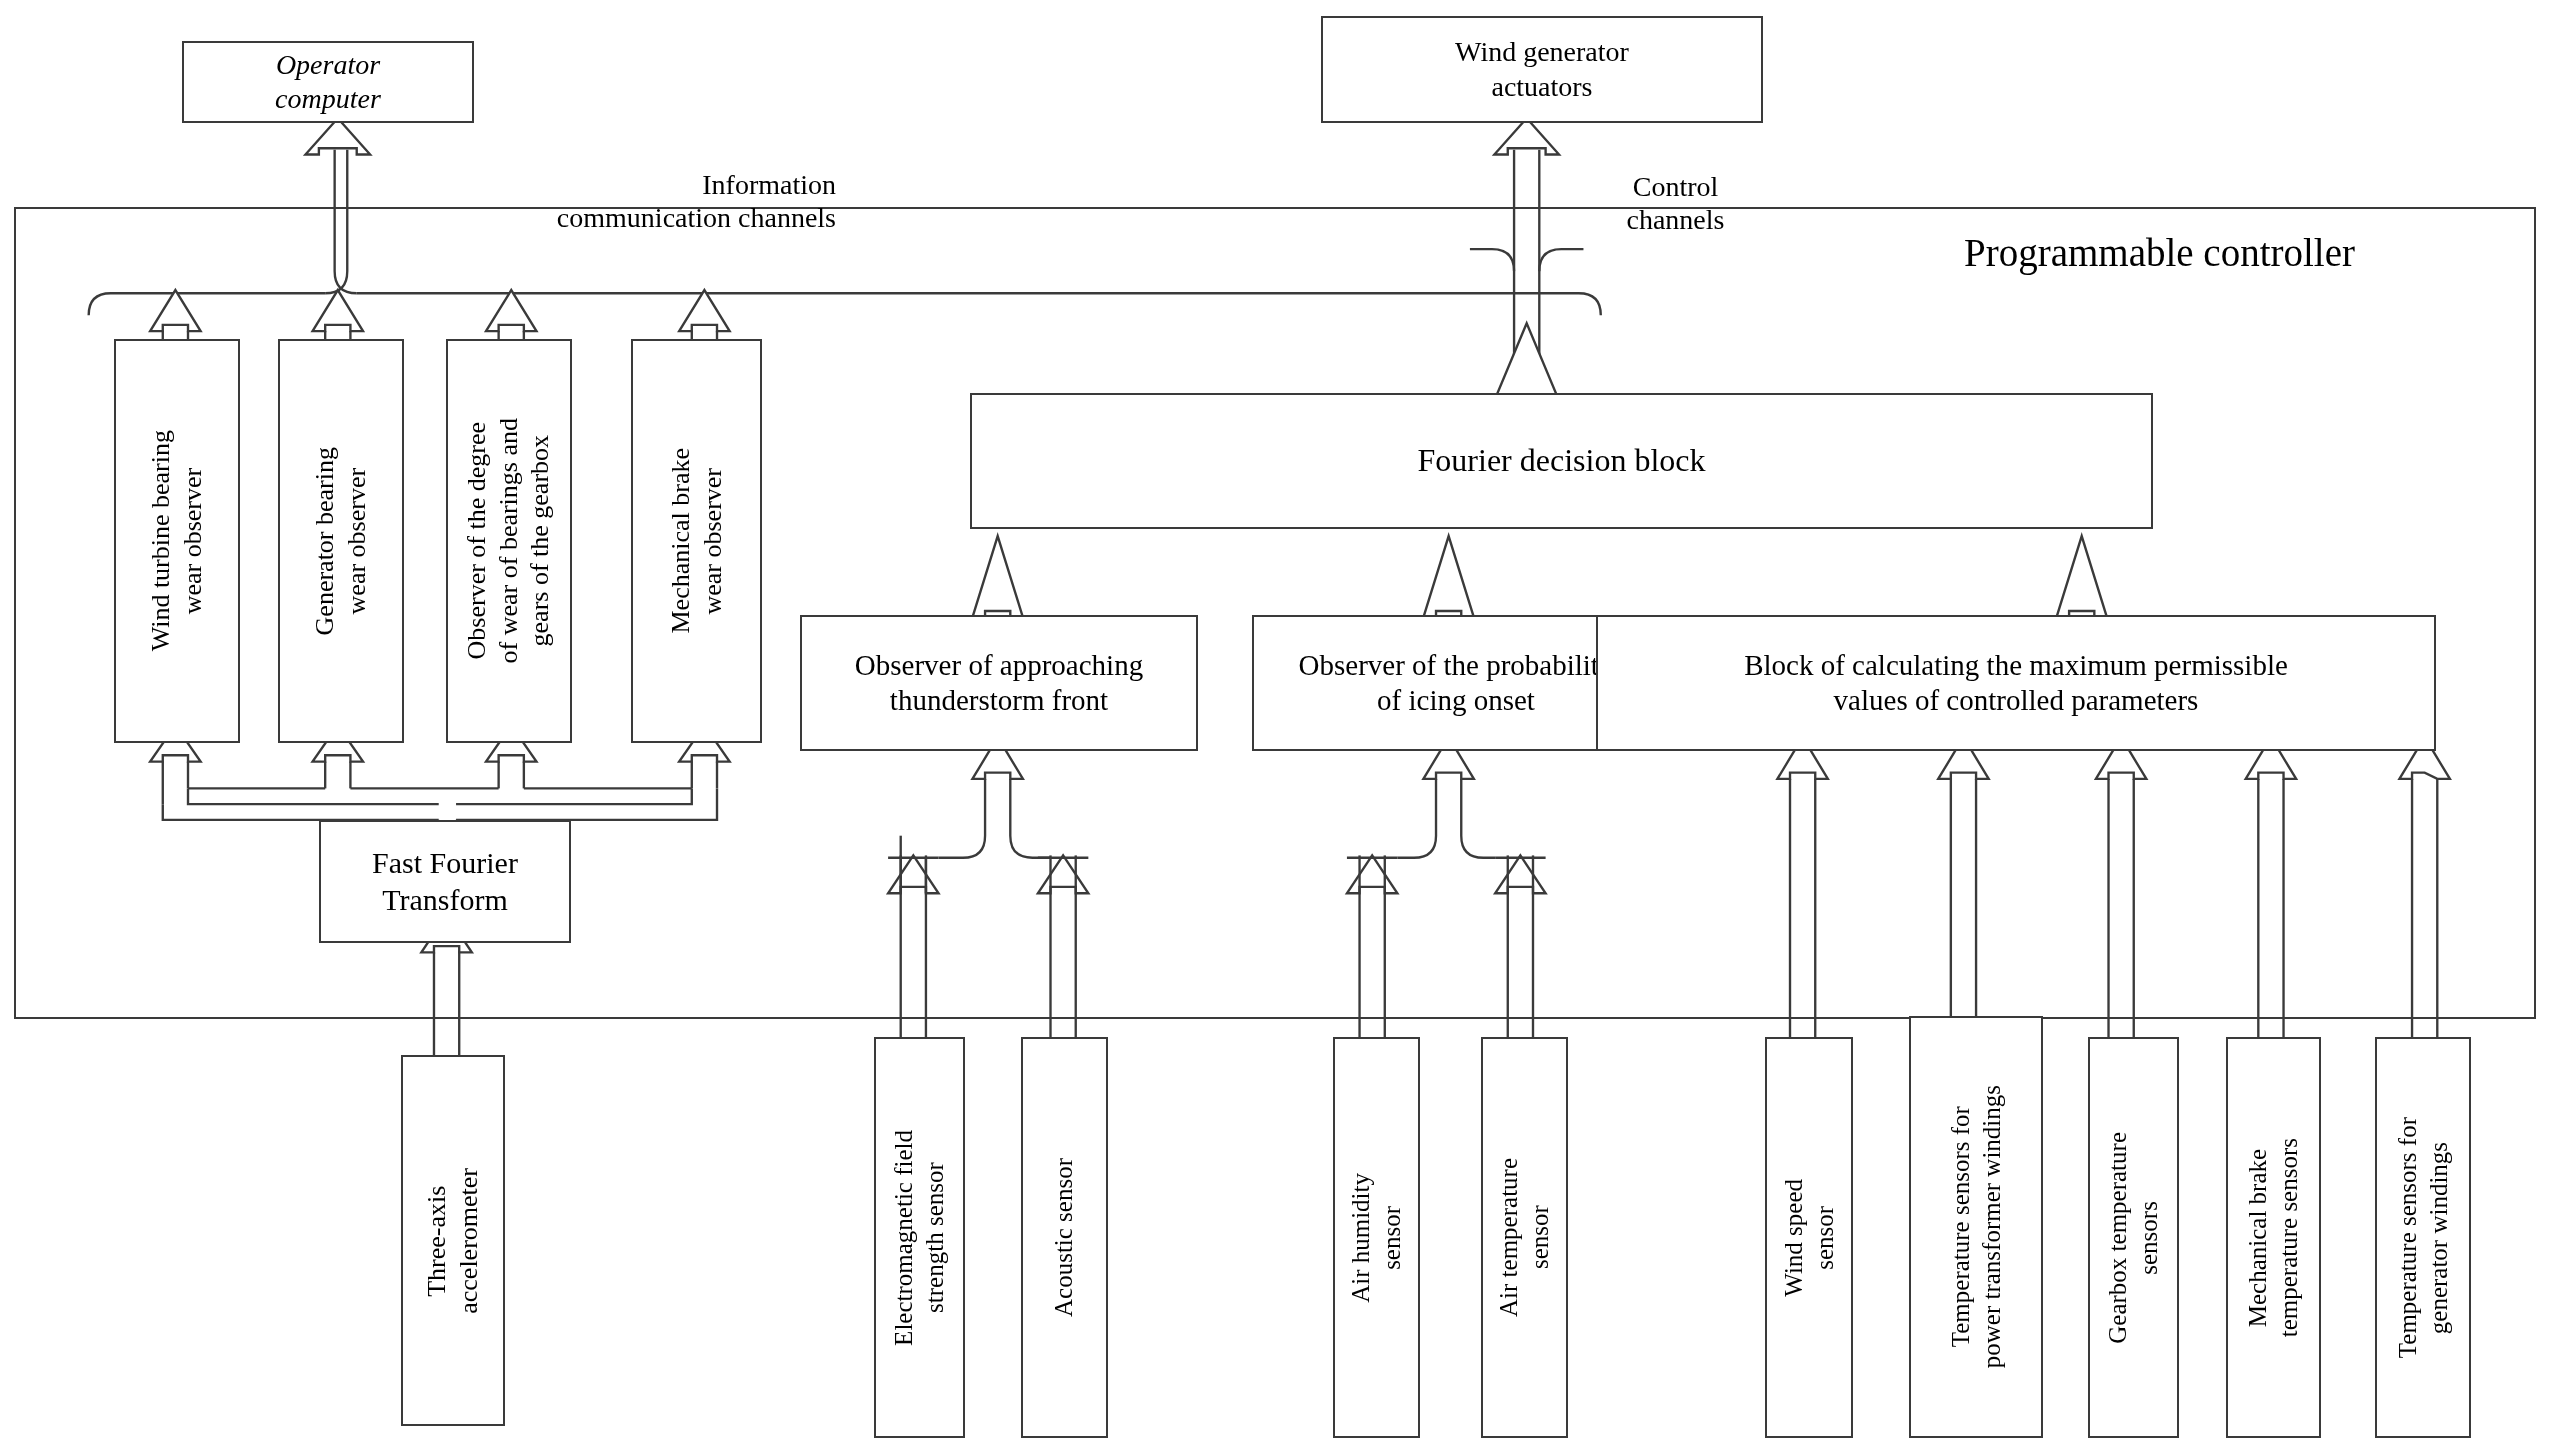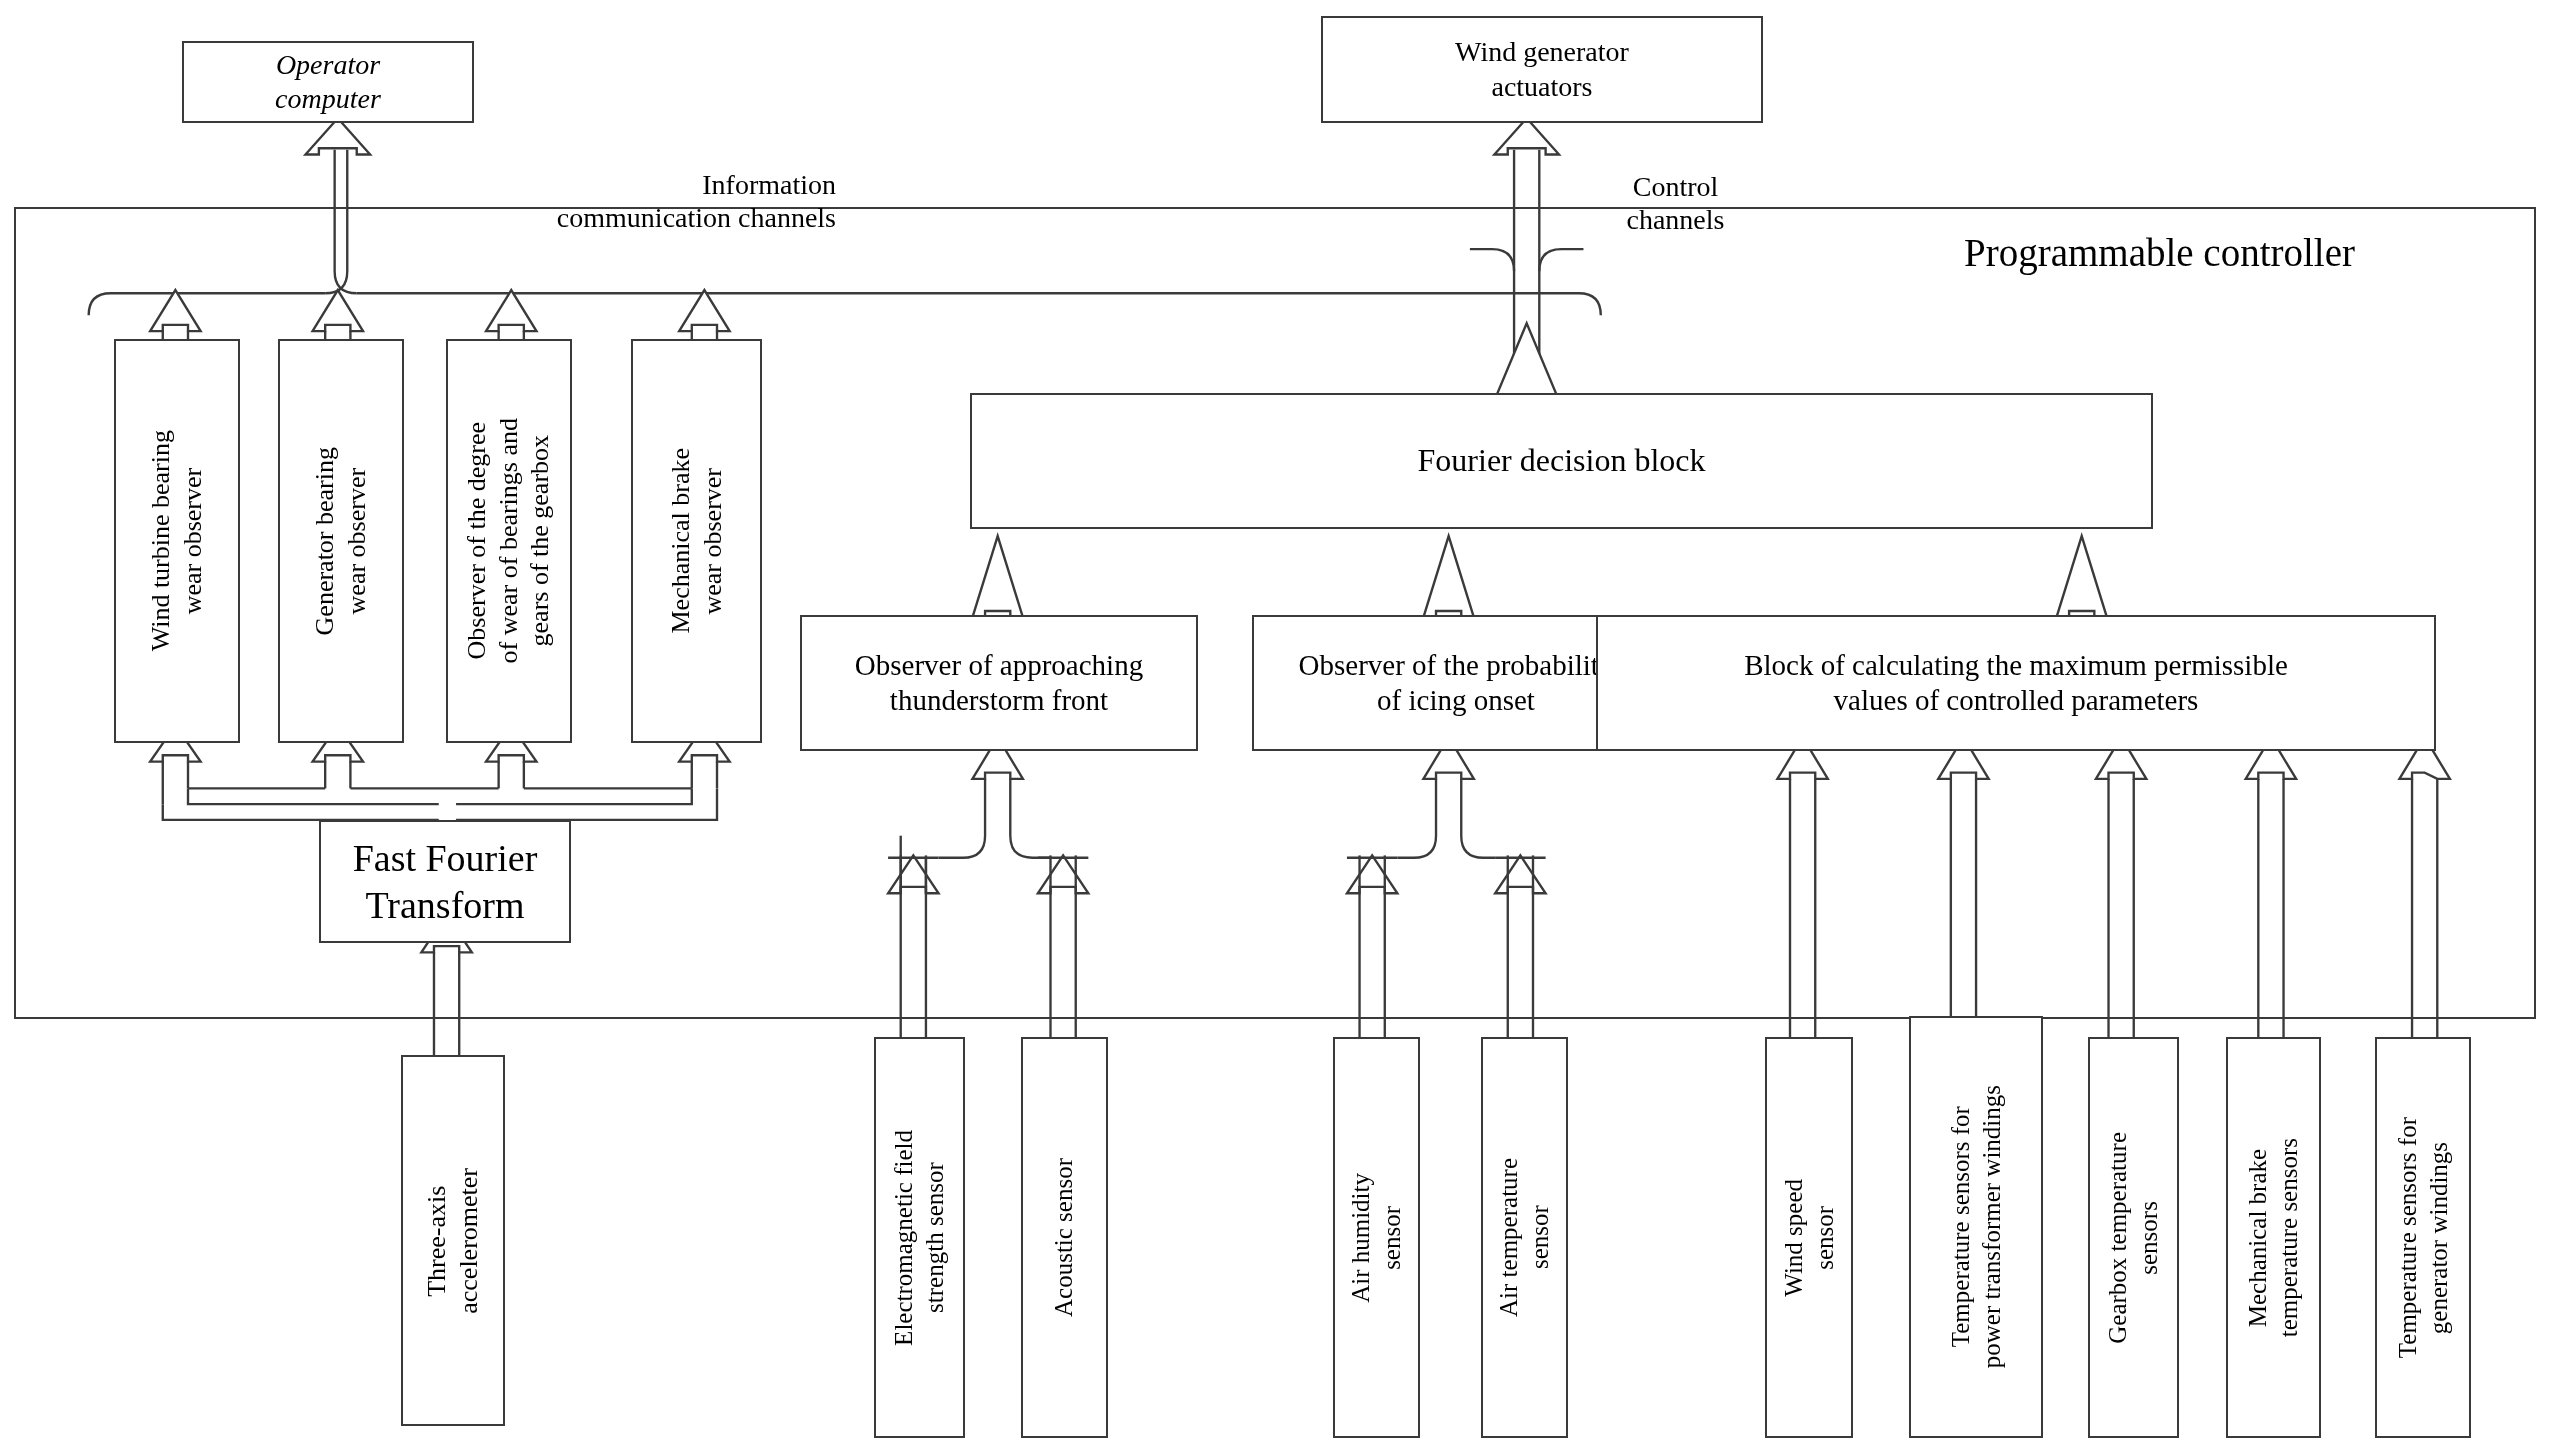--- a/index.html
+++ b/index.html
@@ -188,21 +188,21 @@
     <span class="vert" style="white-space:pre-line;">Observer of the degree
 of wear of bearings and
 gears of the gearbox</span>
   </div>
 
   <div class="node" style="left:631px;top:339px;width:131px;height:404px;font-size:26px;">
     <span class="vert" style="white-space:pre-line;">Mechanical brake
 wear observer</span>
   </div>
 
-  <div class="node" style="left:319px;top:820px;width:252px;height:123px;font-size:38px;white-space:pre-line;">
+  <div class="node" style="left:319px;top:820px;width:252px;height:123px;font-size:30px;white-space:pre-line;">
     <span>Fast Fourier
 Transform</span>
   </div>
 
   <div class="node" style="left:970px;top:393px;width:1183px;height:136px;font-size:32px;">
     <span>Fourier decision block</span>
   </div>
 
   <div class="node" style="left:800px;top:615px;width:398px;height:136px;font-size:29px;white-space:pre-line;">
     <span>Observer of approaching

